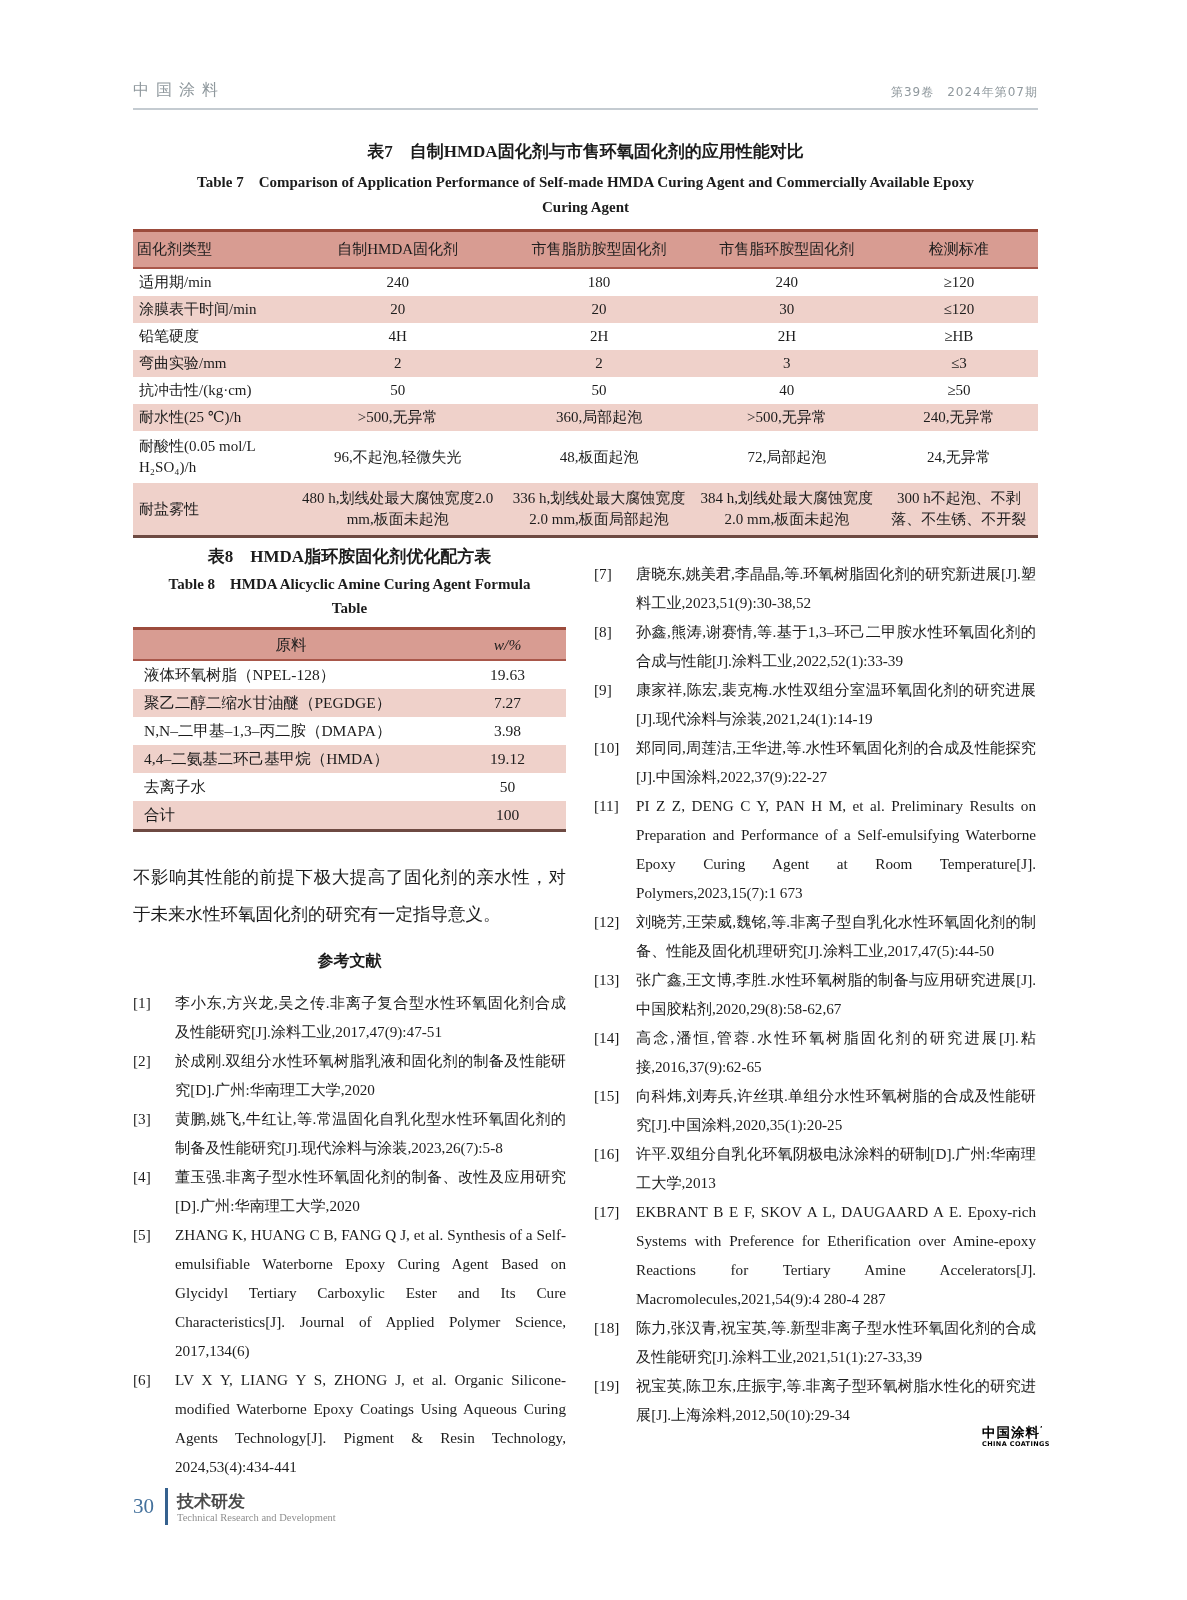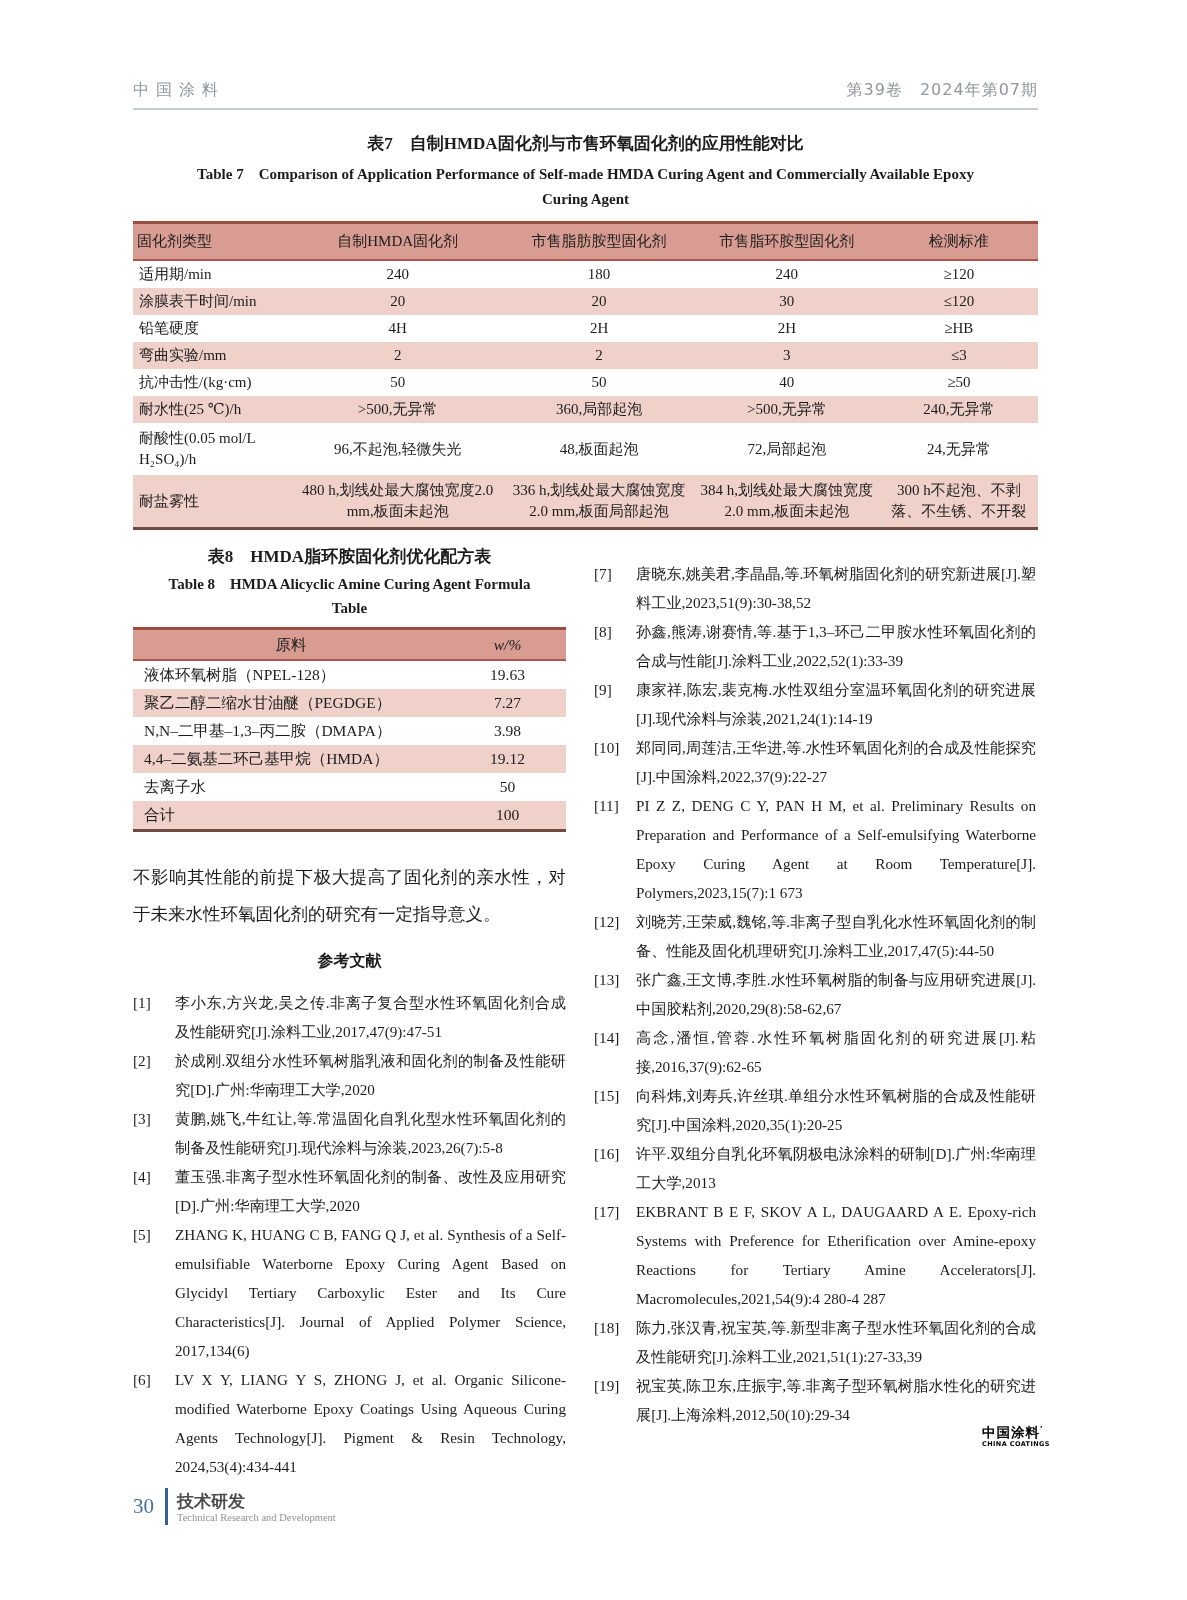--- a/index.html
+++ b/index.html
@@ -10,24 +10,24 @@
   }
 
   
   .page-header {
     position:absolute; top:80px; left:133px; width:905px;
     display:flex; justify-content:space-between; align-items:flex-end;
     border-bottom:2px solid #c4cbd1; padding-bottom:7px;
     font-family:"DejaVu Sans","Liberation Sans",sans-serif;
   }
   .journal-name { color:#8f989d; font-size:16px; letter-spacing:7px; }
-  .issue-info   { color:#8f989d; font-size:16px; letter-spacing:1px; }
-
-  
-  .table7-block { position:absolute; top:132px; left:133px; width:905px; }
+  .issue-info   { color:#8f989d; font-size:12px; letter-spacing:1px; }
+
+  
+  .table7-block { position:absolute; top:140px; left:133px; width:905px; }
   .tbl-title-cn { text-align:center; font-weight:bold; font-size:17px; margin:0 0 7px 0; }
   .tbl-title-en { text-align:center; font-weight:bold; font-size:15px; line-height:25px; margin:0; }
 
   table.data-tbl {
     width:100%; border-collapse:collapse; table-layout:fixed;
     border-top:3px solid #9c4b3c; border-bottom:3px solid #6e4a42;
     font-size:15px; margin-top:9px;
   }
   table.data-tbl th {
     background:#d89c92; font-weight:normal; padding:7px 4px; line-height:21px;

